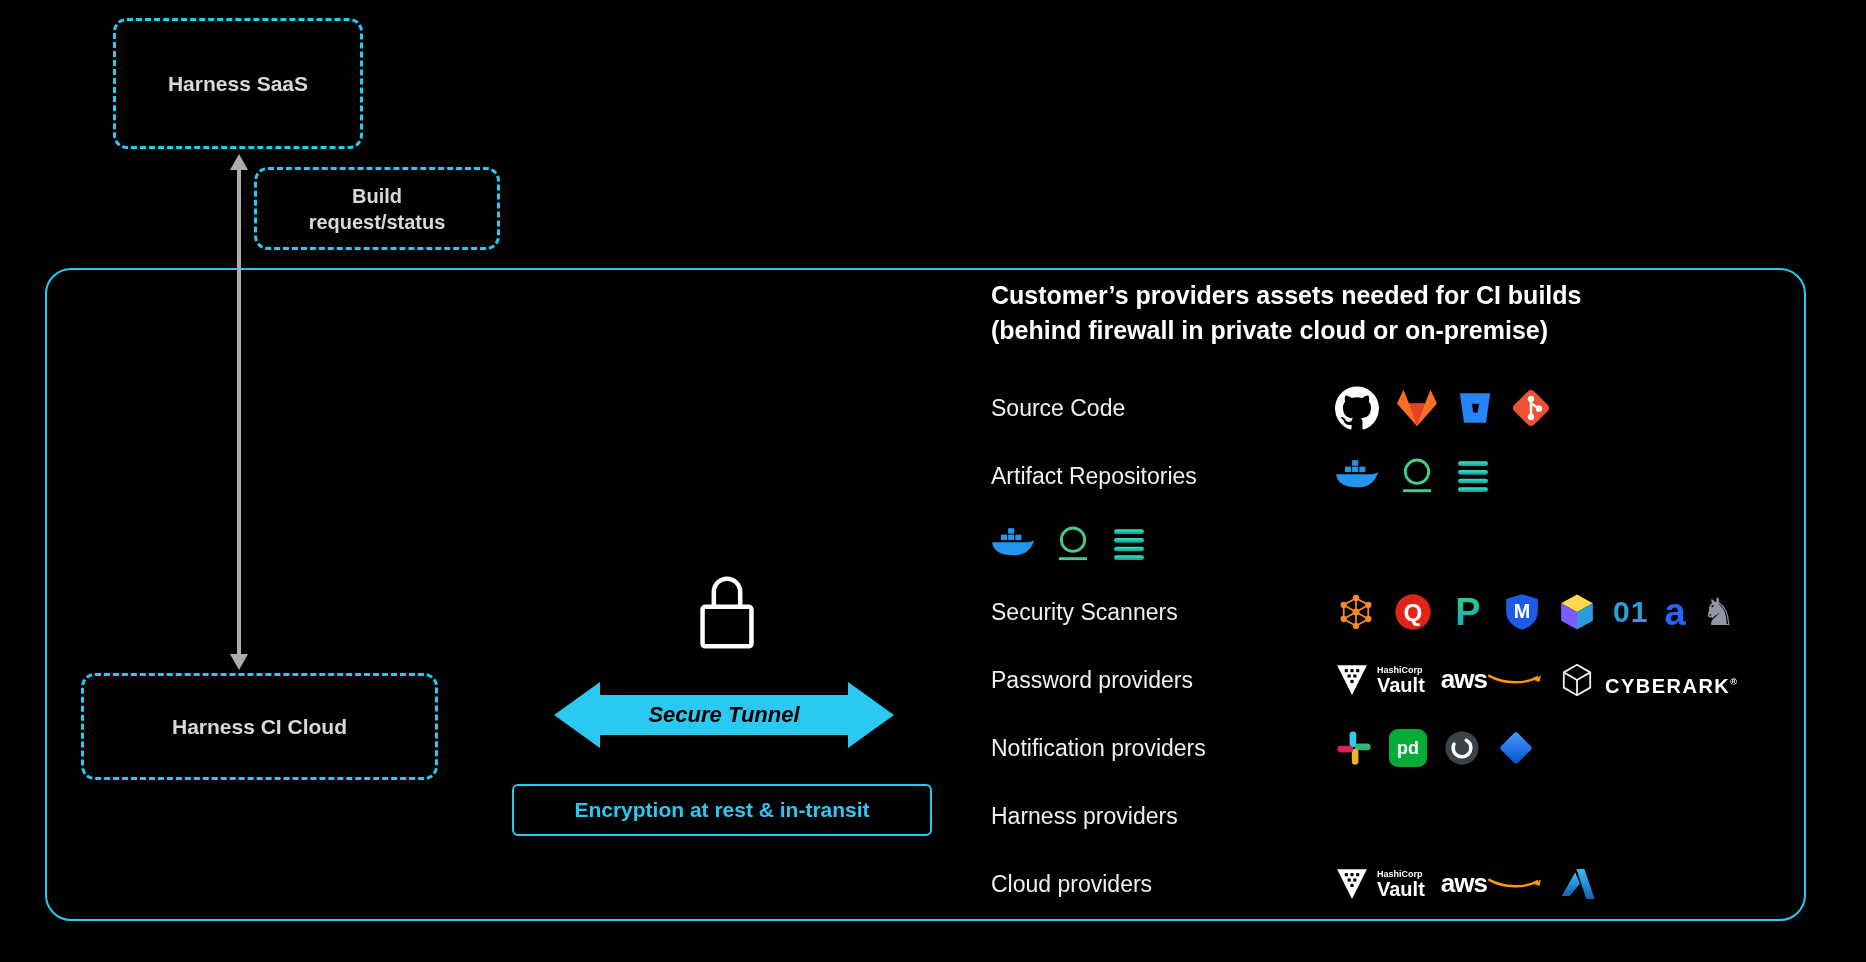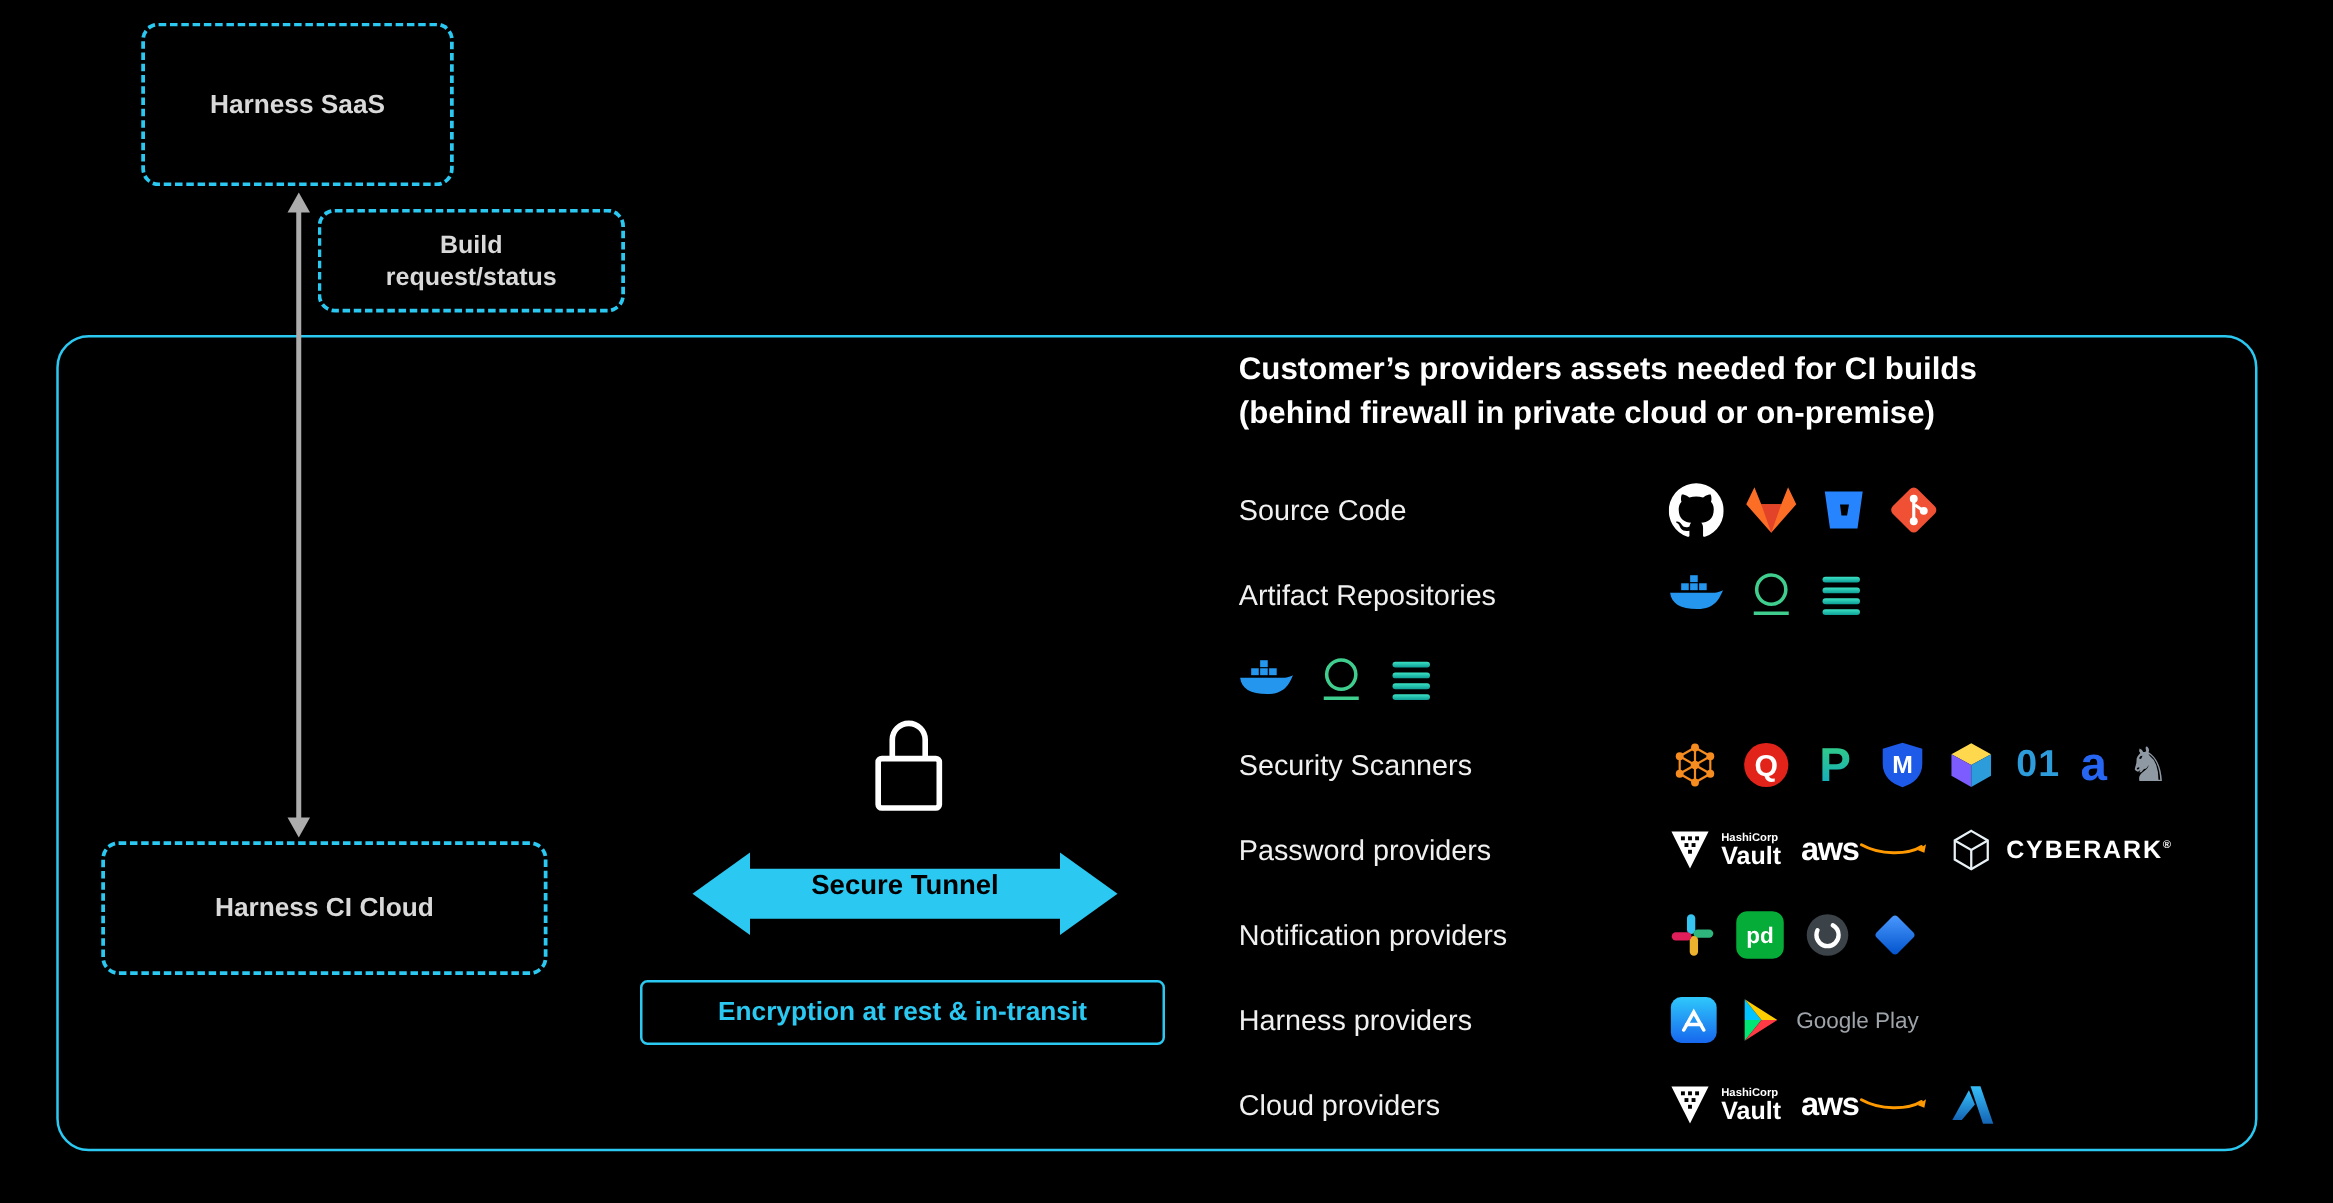--- a/index.html
+++ b/index.html
@@ -15,21 +15,21 @@
   .harness-saas { left:113px; top:18px; width:250px; height:131px; font-size:21px; }
   .build-request { left:254px; top:167px; width:246px; height:83px; font-size:20px; line-height:1.3; }
   .build-request .br-text { display:block; width:176px; }
   .ci-cloud { left:81px; top:673px; width:357px; height:107px; font-size:21px; }
 
   .v-arrow { position:absolute; left:224px; top:152px; }
   .lock { position:absolute; left:695px; top:573px; }
 
   .tunnel { position:absolute; left:554px; top:682px; width:340px; height:66px; }
   .tunnel-body { position:absolute; left:44px; right:44px; top:13px; height:40px;
-                 background:#2BC9F2; display:flex; align-items:flex-start; justify-content:center; }
+                 background:#2BC9F2; display:flex; align-items:center; justify-content:center;font-style:italic; }
   .tunnel-body span { color:#000; font-weight:bold; font-size:22px; }
   .tunnel-left { position:absolute; left:0; top:0; width:0; height:0;
                  border-top:33px solid transparent; border-bottom:33px solid transparent;
                  border-right:46px solid #2BC9F2; }
   .tunnel-right { position:absolute; right:0; top:0; width:0; height:0;
                   border-top:33px solid transparent; border-bottom:33px solid transparent;
                   border-left:46px solid #2BC9F2; }
 
   .encryption { position:absolute; left:512px; top:784px; width:420px; height:52px;
                 border:2px solid #2BC9F2; border-radius:6px;
@@ -55,21 +55,21 @@
               display:flex; align-items:center; justify-content:center; }
 
   .icn-hashicorp-vault { gap:8px; }
   .vault-text { display:flex; flex-direction:column; line-height:1; }
   .vault-sub { font-size:9px; color:#fff; font-weight:bold; }
   .vault-main { font-size:20px; color:#fff; font-weight:bold; }
 
   .aws-stack { display:flex; flex-direction:row; align-items:center;justify-content:space-between; }
   .aws-text { color:#fff; font-weight:bold; font-size:26px; line-height:0.9; letter-spacing:-1px; }
 
-  .icn-cyberark { gap:10px; }
+  .icn-cyberark { gap:10px;align-items:flex-end; }
   .cyberark-text { color:#fff; font-weight:bold; font-size:20px; letter-spacing:1.5px; }
   .cyberark-text sup { font-size:9px; }
 
   .icn-google-play { gap:8px; }
   .gp-text { color:#9EA4AA; font-size:18px; }
 </style>
 </head>
 <body>
 
 <svg width="0" height="0" style="position:absolute">
@@ -368,40 +368,20 @@
           </span>
           <span class="icn icn-jira">
             <svg viewBox="0 0 24 24" width="38" height="38">
               <rect x="4.5" y="4.5" width="15" height="15" rx="2" transform="rotate(45 12 12)" fill="url(#jirag)"></rect>
             </svg>
           </span>
         </span>
       </div>
       <div class="asset-row">
         <span class="row-label">Harness providers</span>
-        <span class="row-icons">
-          <span class="icn icn-app-store">
-            <svg viewBox="0 0 24 24" width="40" height="40">
-              <rect x="1" y="1" width="22" height="22" rx="5" fill="url(#appg)"></rect>
-              <g stroke="#fff" stroke-width="1.7" stroke-linecap="round" fill="none">
-                <path d="M7.2 16.8 L12 8.2 L16.8 16.8"></path>
-                <line x1="8.6" y1="14.2" x2="15.4" y2="14.2"></line>
-              </g>
-            </svg>
-          </span>
-          <span class="icn icn-google-play">
-            <svg viewBox="0 0 24 24" width="38" height="38">
-              <polygon points="3,1.5 11.5,12 3,12" fill="#00C3FF"></polygon>
-              <polygon points="3,12 11.5,12 3,22.5" fill="#00E675"></polygon>
-              <polygon points="3,1.5 19.5,12 11.5,12" fill="#FFCE00"></polygon>
-              <polygon points="19.5,12 11.5,12 3,22.5" fill="#FF3A44"></polygon>
-            </svg>
-            <span class="gp-text">Google Play</span>
-          </span>
-        </span>
       </div>
       <div class="asset-row">
         <span class="row-label">Cloud providers</span>
         <span class="row-icons">
           <span class="icn icn-hashicorp-vault">
             <svg viewBox="0 0 24 24" width="34" height="34">
               <path fill="#fff" d="M1.5 1.5h21L12 22.5z"></path>
               <g fill="#000">
                 <rect x="6.9" y="4.3" width="2.2" height="2.2"></rect>
                 <rect x="10.9" y="4.3" width="2.2" height="2.2"></rect>

